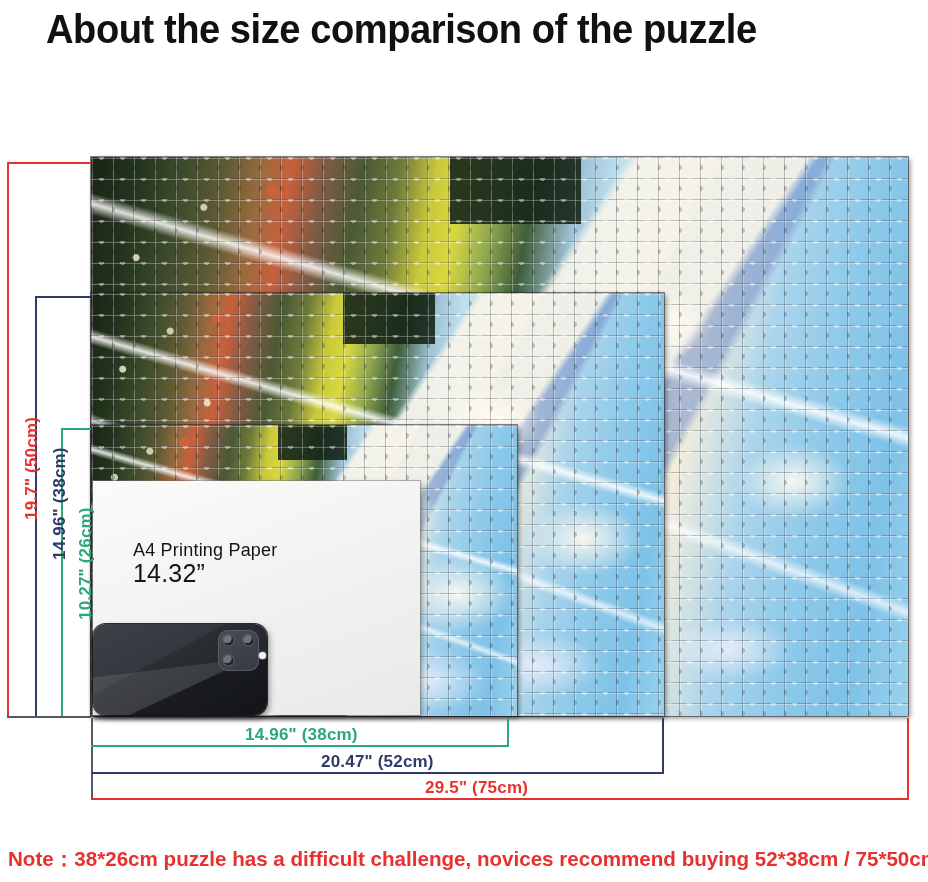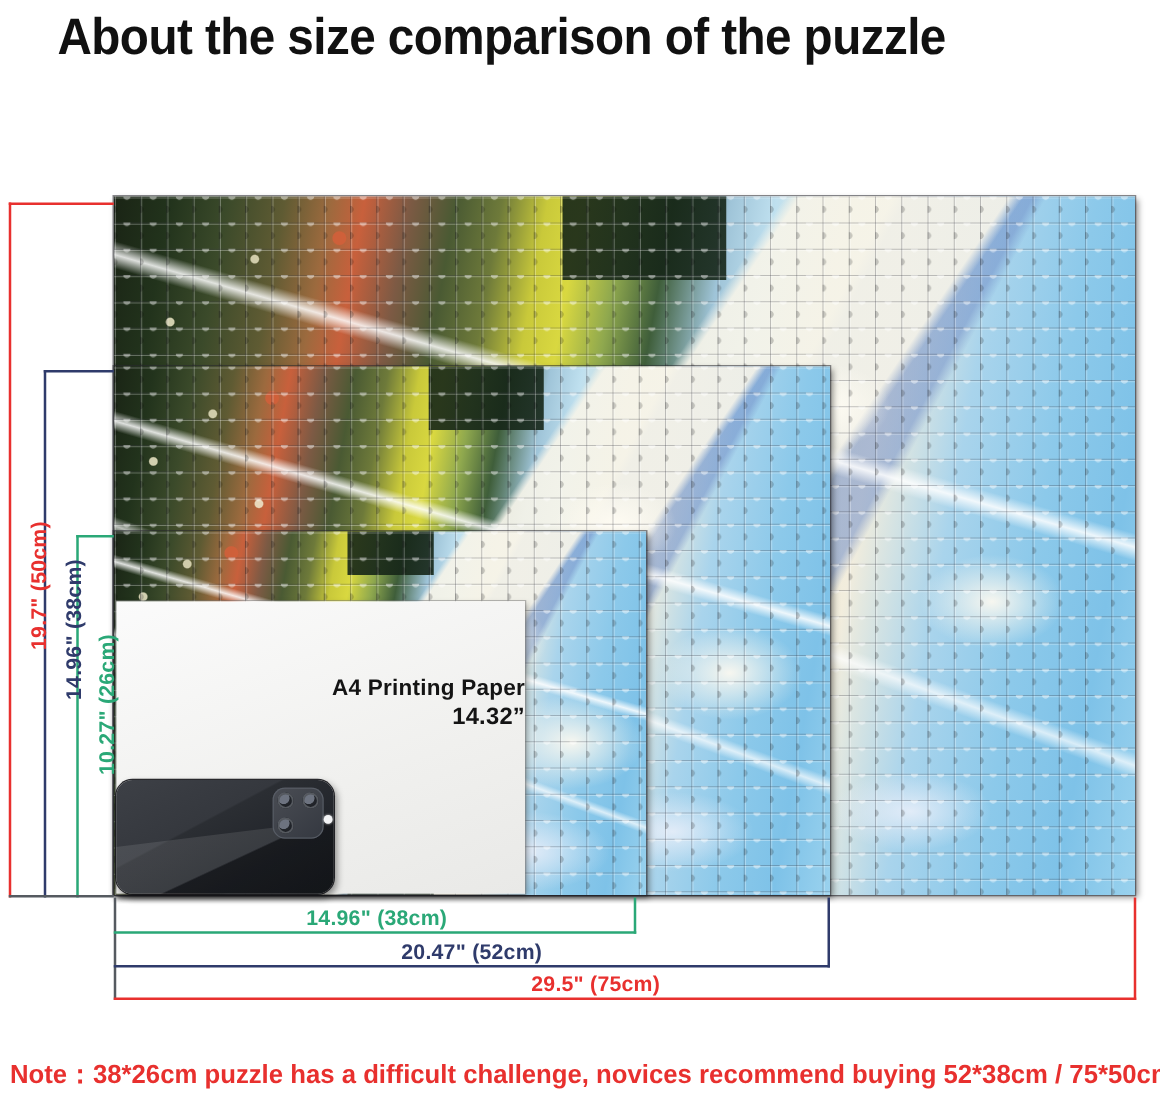--- a/index.html
+++ b/index.html
@@ -141,29 +141,29 @@
   }
 
   
   .a4{
     position:absolute;
     background:linear-gradient(160deg,#fbfbfb,#f0f0ee 60%,#e9e9e7);
     box-shadow:0 0 0 1px rgba(120,120,120,.5), 2px 2px 5px rgba(0,0,0,.35);
   }
   .a4-label{
     position:absolute;left:0;right:0;top:58px;
-    text-align:right;
+    text-align:left;
     color:#141414;
-    font-weight:bold;
+    font-weight:normal;
     font-size:18px;
     line-height:23px;
     letter-spacing:.2px;
     padding-left:40px;
   }
-  .a4-label .sub{display:block;font-size:19px;}
+  .a4-label .sub{display:block;font-size:25px;}
 
   
   .phone{
     position:absolute;
     border-radius:13px;
     background:linear-gradient(152deg,#3d4046 0%,#35383e 38%,#2b2e33 39%,#202329 72%,#1a1d22 100%);
     box-shadow:0 0 0 1px rgba(20,20,24,.9), 2px 3px 6px rgba(0,0,0,.42);
     overflow:hidden;
   }
   .phone-label{

